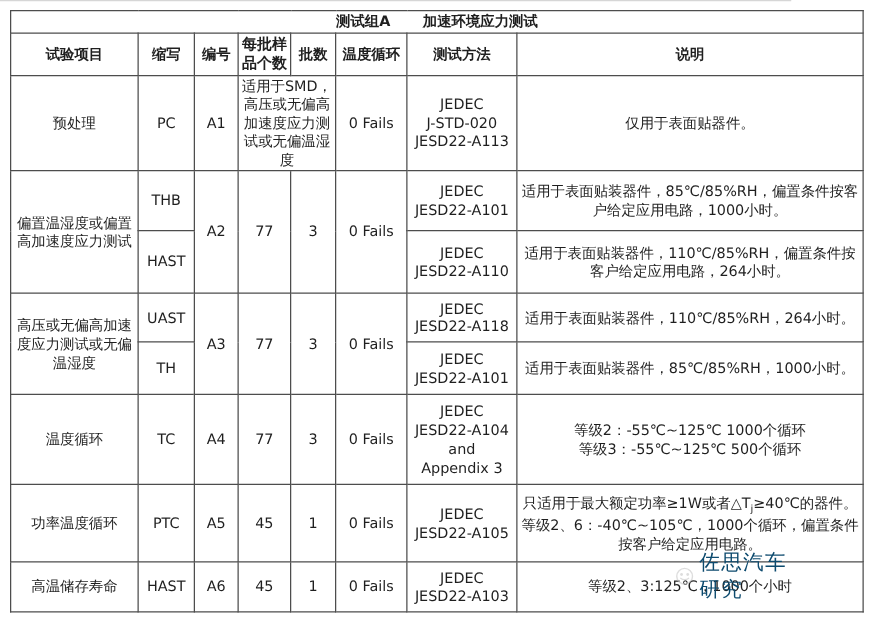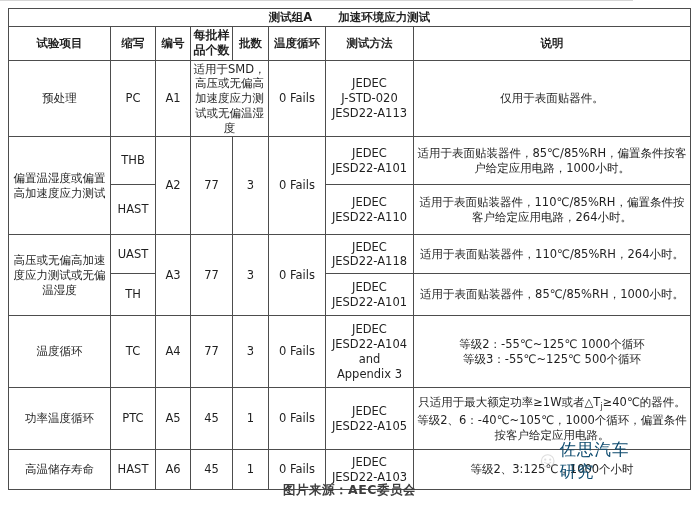--- a/index.html
+++ b/index.html
@@ -206,14 +206,13 @@
   <div class="watermark">
     <svg class="wm-logo" width="22" height="22" viewBox="0 0 22 22">
       <circle cx="11" cy="11" r="9" fill="none" stroke="#c2c2c2" stroke-width="1.6"></circle>
       <circle cx="7.5" cy="9" r="1.6" fill="#c2c2c2"></circle>
       <circle cx="14.5" cy="9" r="1.6" fill="#c2c2c2"></circle>
       <path d="M6 13 q5 4 10 0" fill="none" stroke="#c2c2c2" stroke-width="1.4"></path>
     </svg>
     <span>佐思汽车研究</span>
   </div>
 
-  <div class="caption">图片来源：AEC委员会</div>
 </div>
 
 </body></html>

